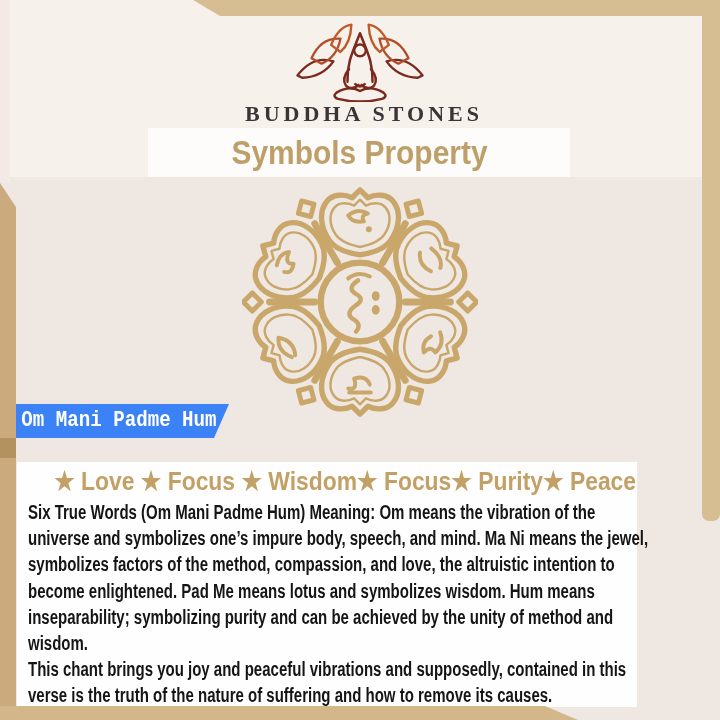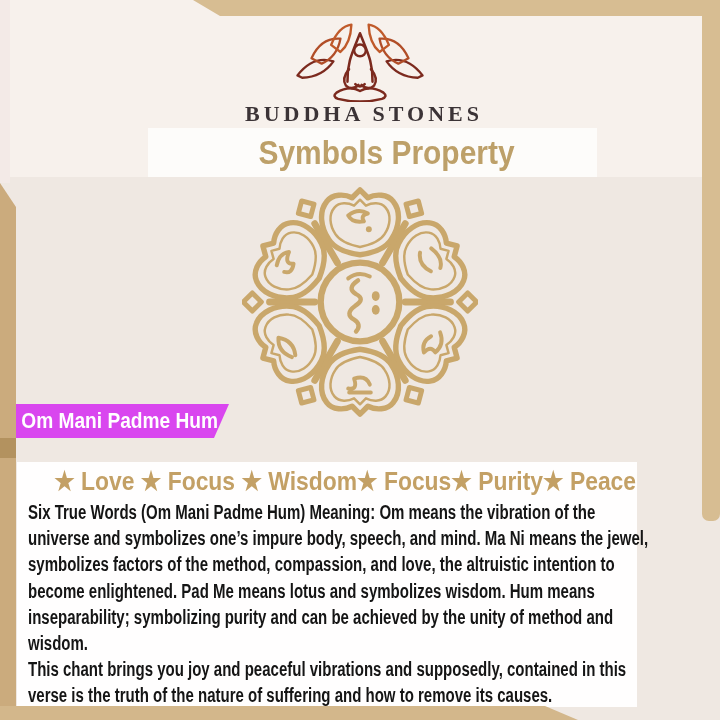--- a/index.html
+++ b/index.html
@@ -22,30 +22,30 @@
                   clip-path: polygon(0 0, 545px 0, 578px 14px, 0 14px); z-index: 5; }
 
   
   .logo-wrap { position: absolute; left: 0; top: 16px; width: 720px; text-align: center; }
   .brand-name { position: absolute; left: 4px; top: 101px; width: 720px; text-align: center;
                 font-family: "Liberation Serif", serif; font-size: 22px; font-weight: 700;
                 letter-spacing: 4px; color: #3b3336; }
 
   
   .heading-strip { position: absolute; left: 148px; top: 128px; width: 422px; height: 49px;
-                   background: #fdfcfa; display: flex; align-items: center; justify-content: center; padding-left: 27px; }
+                   background: #fdfcfa; display: flex; align-items: center; justify-content: center; }
   .heading-title { font-size: 34px; font-weight: bold; color: #bda069; letter-spacing: 0;
                    transform: scaleX(.88); white-space: nowrap; }
 
   
   .mandala { position: absolute; left: 242px; top: 184px; width: 236px; height: 236px; }
 
   
-  .banner { position: absolute; left: 10px; top: 404px; width: 219px; height: 43px; background: #d946ef;
-            clip-path: polygon(0 0, 219px 0, 204px 34px, 0 34px); z-index: 3; }
+  .banner { position: absolute; left: 10px; top: 404px; width: 219px; height: 43px; background: #3b82f6;
+            clip-path: polygon(0 0, 219px 0, 204px 34px, 0 34px); z-index: 3; font-family: Liberation Mono, monospace; }
   .banner-label { font-size: 22px; font-weight: bold; color: #ffffff; line-height: 34px;
                   padding-left: 13px; transform: scaleX(.87); transform-origin: 0 50%; white-space: nowrap; }
 
   
   .content-box { position: absolute; left: 17px; top: 462px; width: 620px; height: 245px;
                  background: #fffefe; z-index: 2; }
   .stars-line { margin-top: 3px; height: 33px; line-height: 33px; text-align: center;
                 font-size: 26px; font-weight: bold; color: #c3a065; transform: scaleX(.88);
                 white-space: nowrap; }
   .description { margin: 1px 0 0 11px; width: 920px; transform: scaleX(.75); transform-origin: 0 0;

